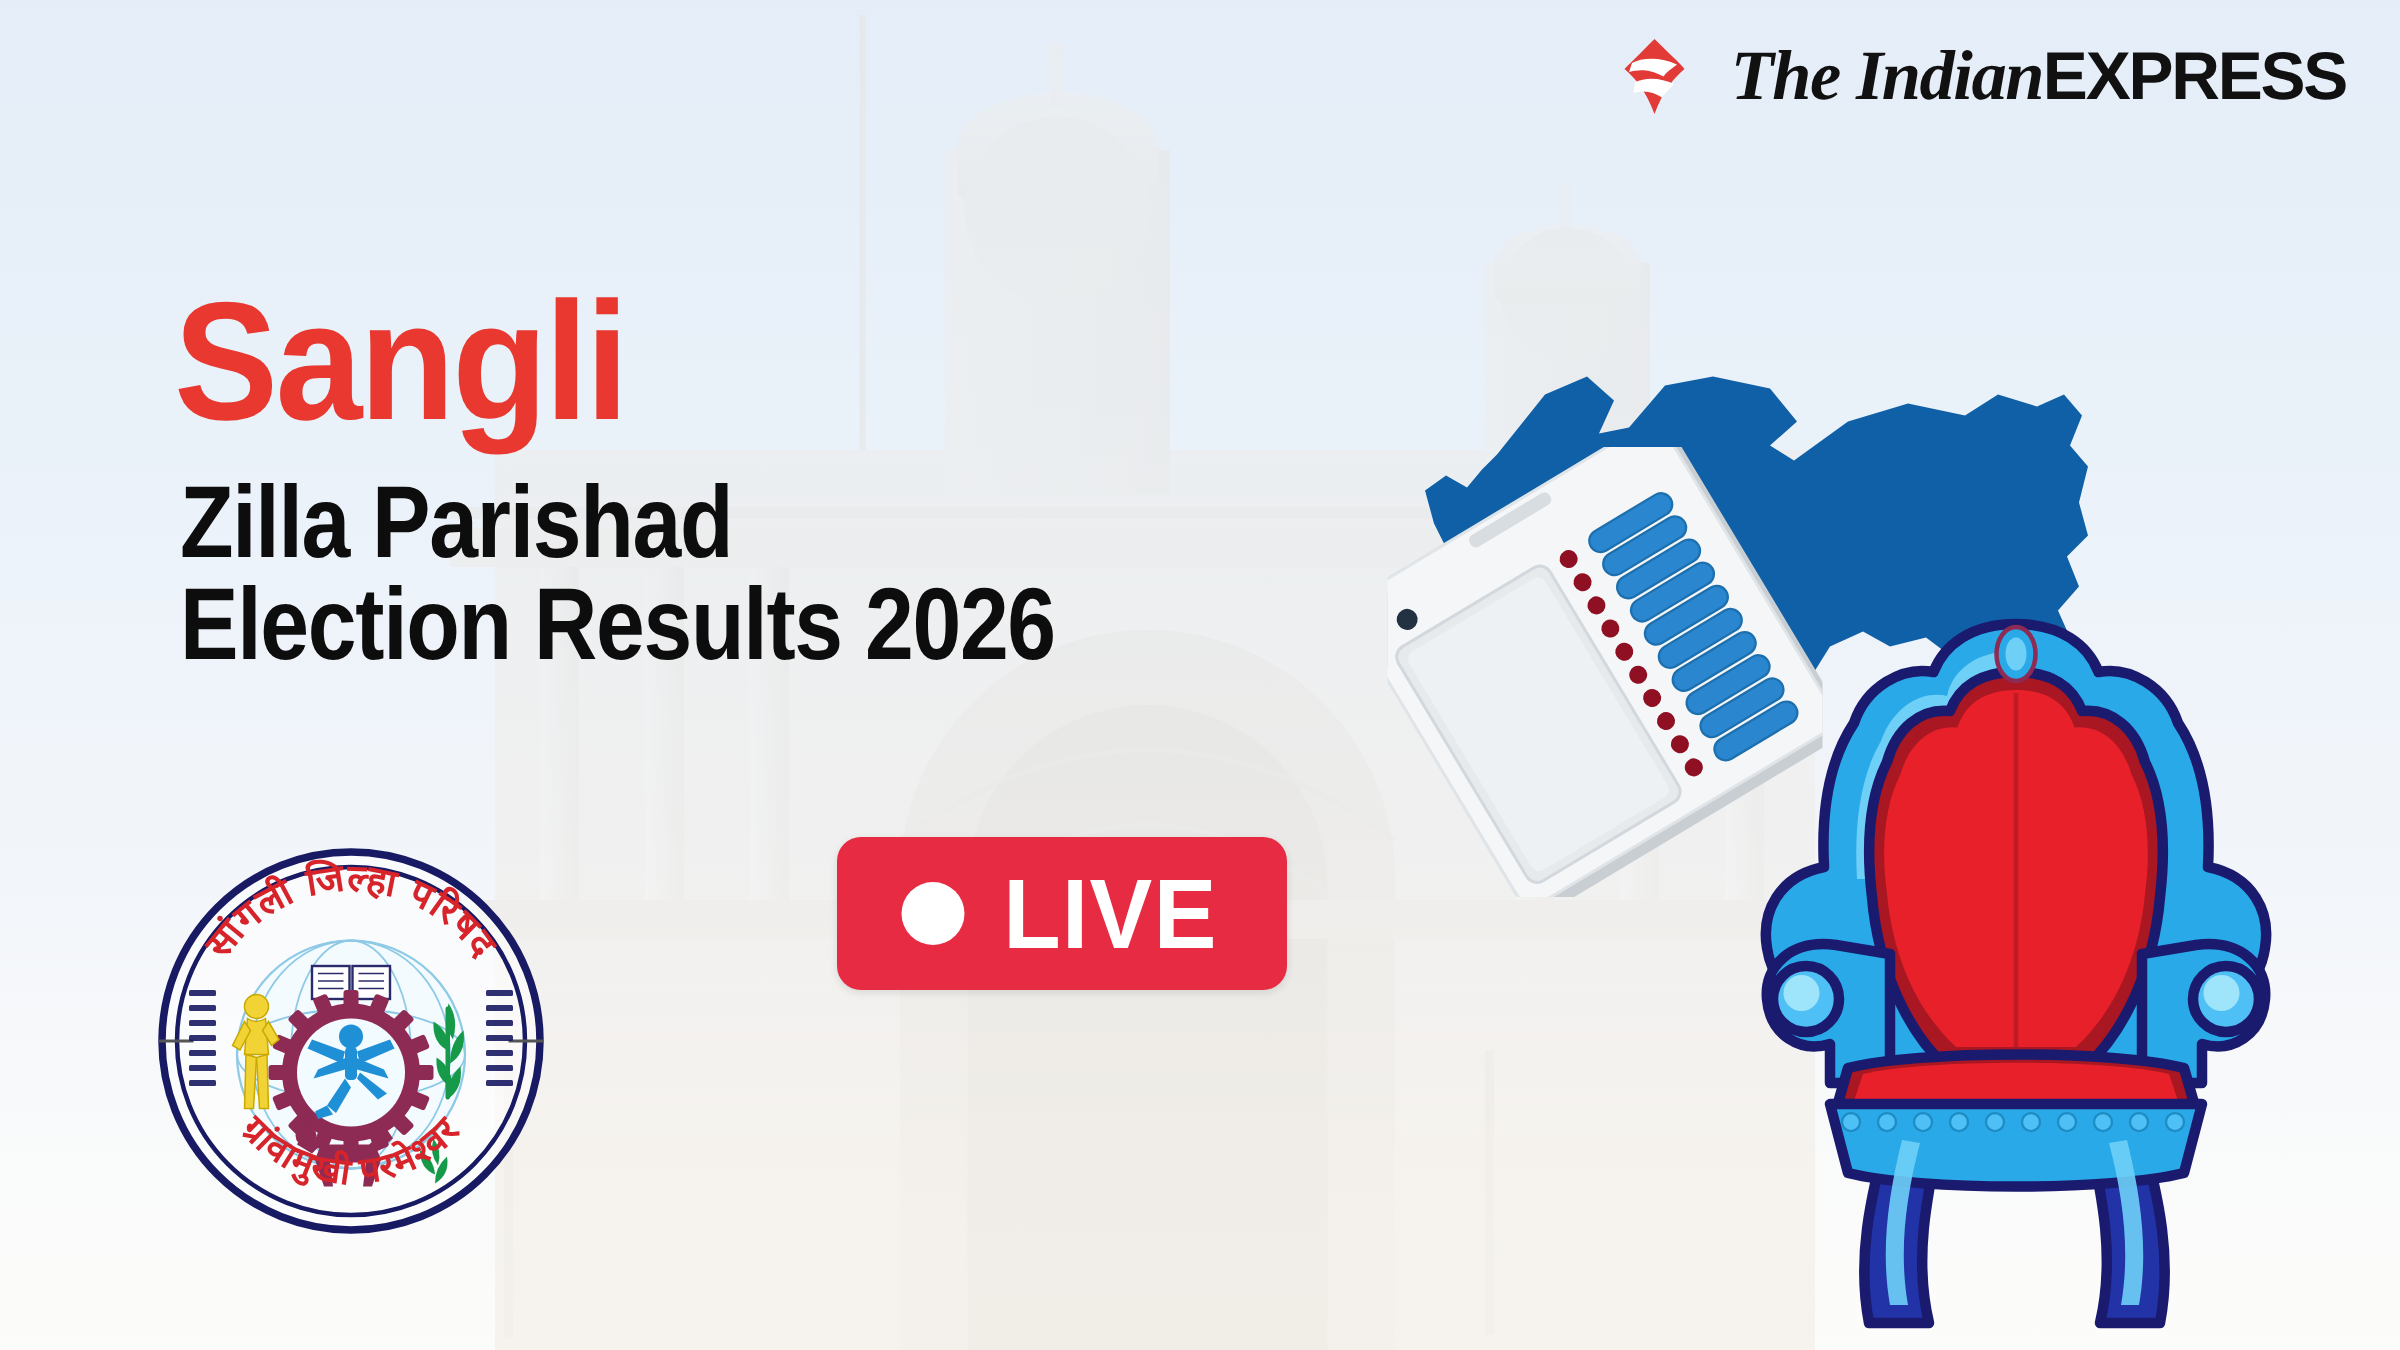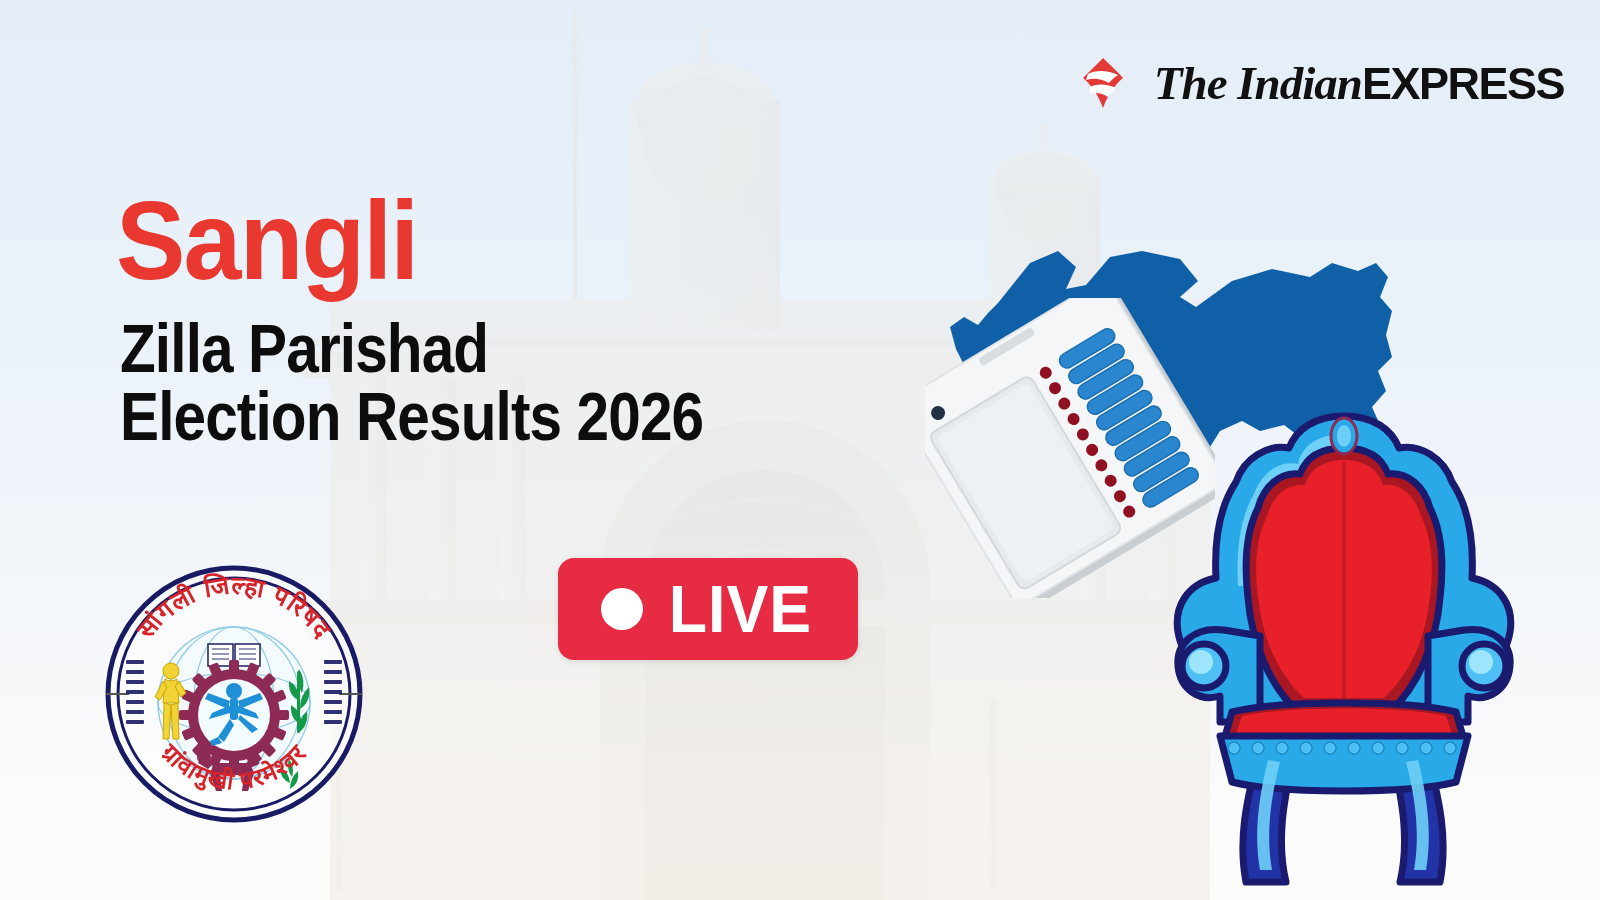--- a/index.html
+++ b/index.html
@@ -30,21 +30,21 @@
   .spire{position:absolute;background:#f0e9df;}
   .s1{left:700px;top:28px;width:9px;height:44px;border-radius:4px;}
   .s2{left:1040px;top:122px;width:7px;height:34px;border-radius:4px;}
   .flagpole{position:absolute;left:573px;top:10px;width:4px;height:300px;background:#e4ddd1;}
   .cornice{position:absolute;left:300px;top:352px;width:940px;height:26px;background:#ece3d5;}
   .cornice2{position:absolute;left:318px;top:600px;width:900px;height:18px;background:#e6dccc;}
   .pillar{position:absolute;width:26px;background:linear-gradient(90deg,#f2ebe1,#e2d9c9);}
   .lamp{position:absolute;width:6px;background:#ded5c6;}
 
   
-  .masthead{position:absolute;right:36px;top:56px;display:flex;align-items:center;gap:28px;}
+  .masthead{position:absolute;right:36px;top:24px;display:flex;align-items:center;gap:28px;}
   .ie-mark{width:46px;height:54px;position:relative;flex:none;}
   .ie-name{font-family:"Liberation Serif",serif;font-style:italic;font-weight:700;
     font-size:47px;color:#111;letter-spacing:-1px;line-height:1;white-space:nowrap;}
   .ie-express{font-family:"Liberation Sans",sans-serif;font-style:normal;font-weight:700;
     font-size:45px;color:#111;letter-spacing:-1.5px;}
 
   
   .headline{position:absolute;left:116px;top:186px;}
   .kicker{font-weight:700;font-size:112px;line-height:.98;color:#e8382f;
     letter-spacing:-2px;margin:0;transform:scaleX(.93);transform-origin:left center;}

